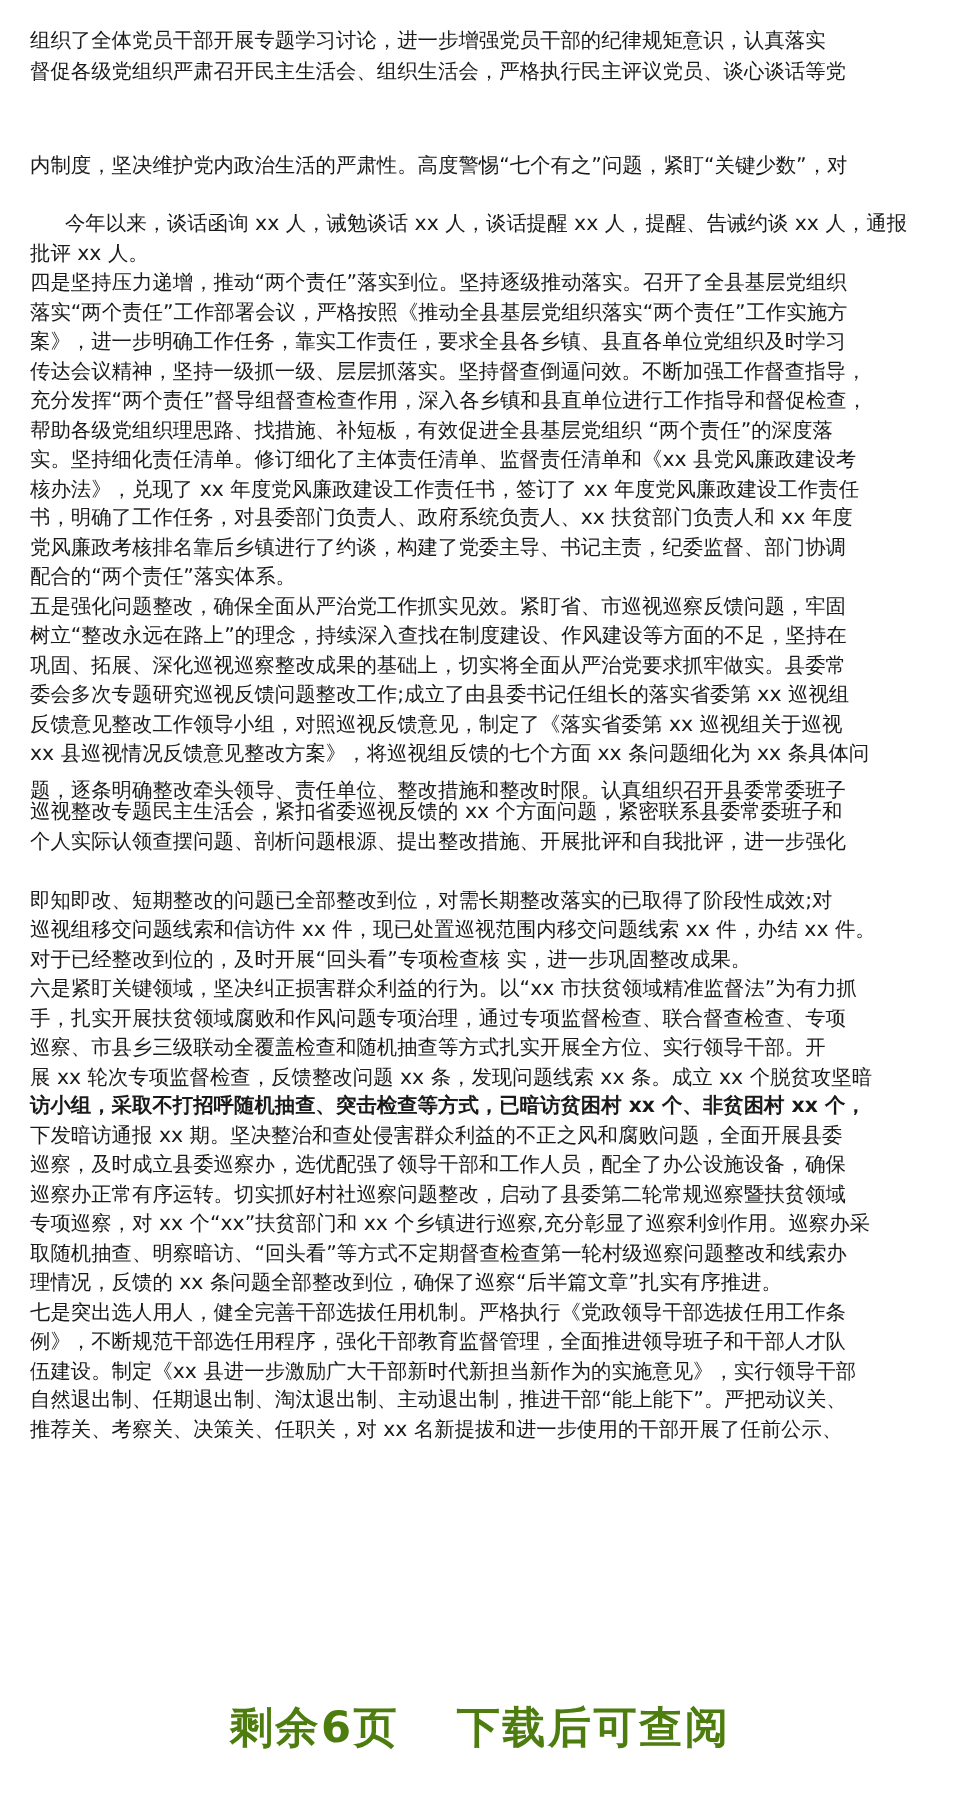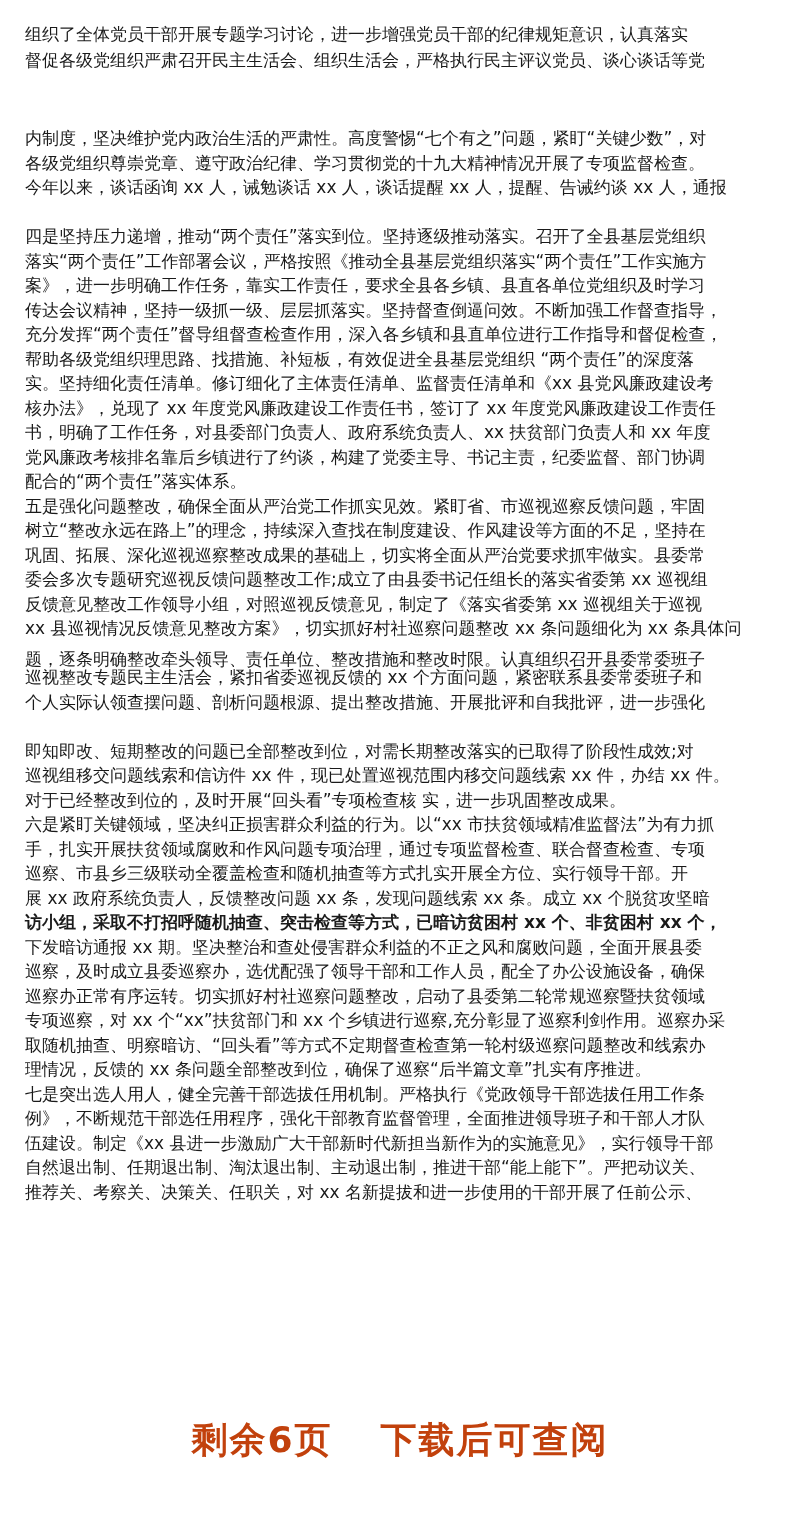--- a/index.html
+++ b/index.html
@@ -2,59 +2,59 @@
 <html><head>
 <meta charset="utf-8">
 <style>
   html, body { margin: 0; padding: 0; background: #ffffff; }
   body { width: 800px; height: 1517px; position: relative; overflow: hidden;
          font-family: "DejaVu Sans", "Liberation Sans", sans-serif; color: #1a1a1a; }
   .page { position: absolute; left: 0; top: 0; width: 800px; height: 1517px; }
   .line { position: absolute; left: 25px; width: 760px; white-space: nowrap;
           font-size: 17px; line-height: 24px; letter-spacing: 0px; overflow: visible; margin-top: 36px; }
   .banner { position: absolute; left: 0; width: 800px; top: 1416px; text-align: center;
-            font-size: 36px; font-weight: bold; color: #c2410c; letter-spacing: 2px; }
+            font-size: 36px; font-weight: bold; color: #4d7c0f; letter-spacing: 2px; }
   .banner .gap { display: inline-block; width: 48px; }
 </style>
 </head>
 <body>
 
 <div class="page" id="page">
     <div class="line" style="top: -14px;">组织了全体党员干部开展专题学习讨论，进一步增强党员干部的纪律规矩意识，认真落实</div>
     <div class="line" style="top: 12px;">督促各级党组织严肃召开民主生活会、组织生活会，严格执行民主评议党员、谈心谈话等党</div>
     <div class="line" style="top: 90px;">内制度，坚决维护党内政治生活的严肃性。高度警惕“七个有之”问题，紧盯“关键少数”，对</div>
-    <div class="line" style="top: 114.5px;">各级党组织尊崇党章、遵守政治纪律、学习贯彻党的十九大精神情况开展了专项监督检查。</div>
-    <div class="line" style="top: 139px;">今年以来，谈话函询 xx 人，诫勉谈话 xx 人，谈话提醒 xx 人，提醒、告诫约谈 xx 人，通报</div>
+    <div class="line" style="top: 139px; text-align: center;">今年以来，谈话函询 xx 人，诫勉谈话 xx 人，谈话提醒 xx 人，提醒、告诫约谈 xx 人，通报</div>
+    <div class="line" style="top: 163.5px;">批评 xx 人。</div>
     <div class="line" style="top: 188px;">四是坚持压力递增，推动“两个责任”落实到位。坚持逐级推动落实。召开了全县基层党组织</div>
     <div class="line" style="top: 212.5px;">落实“两个责任”工作部署会议，严格按照《推动全县基层党组织落实“两个责任”工作实施方</div>
     <div class="line" style="top: 237px;">案》，进一步明确工作任务，靠实工作责任，要求全县各乡镇、县直各单位党组织及时学习</div>
     <div class="line" style="top: 261.5px;">传达会议精神，坚持一级抓一级、层层抓落实。坚持督查倒逼问效。不断加强工作督查指导，</div>
     <div class="line" style="top: 286px;">充分发挥“两个责任”督导组督查检查作用，深入各乡镇和县直单位进行工作指导和督促检查，</div>
     <div class="line" style="top: 310.5px;">帮助各级党组织理思路、找措施、补短板，有效促进全县基层党组织 “两个责任”的深度落</div>
     <div class="line" style="top: 335px;">实。坚持细化责任清单。修订细化了主体责任清单、监督责任清单和《xx 县党风廉政建设考</div>
     <div class="line" style="top: 359.5px;">核办法》，兑现了 xx 年度党风廉政建设工作责任书，签订了 xx 年度党风廉政建设工作责任</div>
     <div class="line" style="top: 384px;">书，明确了工作任务，对县委部门负责人、政府系统负责人、xx 扶贫部门负责人和 xx 年度</div>
     <div class="line" style="top: 408.5px;">党风廉政考核排名靠后乡镇进行了约谈，构建了党委主导、书记主责，纪委监督、部门协调</div>
     <div class="line" style="top: 433px;">配合的“两个责任”落实体系。</div>
     <div class="line" style="top: 457.5px;">五是强化问题整改，确保全面从严治党工作抓实见效。紧盯省、市巡视巡察反馈问题，牢固</div>
     <div class="line" style="top: 482px;">树立“整改永远在路上”的理念，持续深入查找在制度建设、作风建设等方面的不足，坚持在</div>
     <div class="line" style="top: 506.5px;">巩固、拓展、深化巡视巡察整改成果的基础上，切实将全面从严治党要求抓牢做实。县委常</div>
     <div class="line" style="top: 531px;">委会多次专题研究巡视反馈问题整改工作;成立了由县委书记任组长的落实省委第 xx 巡视组</div>
     <div class="line" style="top: 555.5px;">反馈意见整改工作领导小组，对照巡视反馈意见，制定了《落实省委第 xx 巡视组关于巡视</div>
-    <div class="line" style="top: 580px;">xx 县巡视情况反馈意见整改方案》，切实抓好村社巡察问题整改 xx 条问题细化为 xx 条具体问</div>
+    <div class="line" style="top: 580px;">xx 县巡视情况反馈意见整改方案》，将巡视组反馈的七个方面 xx 条问题细化为 xx 条具体问</div>
     <div class="line" style="top: 611px;">题，逐条明确整改牵头领导、责任单位、整改措施和整改时限。认真组织召开县委常委班子</div>
     <div class="line" style="top: 629px;">巡视整改专题民主生活会，紧扣省委巡视反馈的 xx 个方面问题，紧密联系县委常委班子和</div>
     <div class="line" style="top: 653.5px;">个人实际认领查摆问题、剖析问题根源、提出整改措施、开展批评和自我批评，进一步强化</div>
     <div class="line" style="top: 702.5px;">即知即改、短期整改的问题已全部整改到位，对需长期整改落实的已取得了阶段性成效;对</div>
     <div class="line" style="top: 727px;">巡视组移交问题线索和信访件 xx 件，现已处置巡视范围内移交问题线索 xx 件，办结 xx 件。</div>
     <div class="line" style="top: 751.5px;">对于已经整改到位的，及时开展“回头看”专项检查核 实，进一步巩固整改成果。</div>
     <div class="line" style="top: 776px;">六是紧盯关键领域，坚决纠正损害群众利益的行为。以“xx 市扶贫领域精准监督法”为有力抓</div>
     <div class="line" style="top: 800.5px;">手，扎实开展扶贫领域腐败和作风问题专项治理，通过专项监督检查、联合督查检查、专项</div>
     <div class="line" style="top: 825px;">巡察、市县乡三级联动全覆盖检查和随机抽查等方式扎实开展全方位、实行领导干部。开</div>
-    <div class="line" style="top: 849.5px;">展 xx 政府系统负责人，反馈整改问题 xx 条，发现问题线索 xx 条。成立 xx 个脱贫攻坚暗</div>
+    <div class="line" style="top: 849.5px;">展 xx 轮次专项监督检查，反馈整改问题 xx 条，发现问题线索 xx 条。成立 xx 个脱贫攻坚暗</div>
     <div class="line" style="top: 874px; font-weight: bold;">访小组，采取不打招呼随机抽查、突击检查等方式，已暗访贫困村 xx 个、非贫困村 xx 个，</div>
     <div class="line" style="top: 898.5px;">下发暗访通报 xx 期。坚决整治和查处侵害群众利益的不正之风和腐败问题，全面开展县委</div>
     <div class="line" style="top: 923px;">巡察，及时成立县委巡察办，选优配强了领导干部和工作人员，配全了办公设施设备，确保</div>
     <div class="line" style="top: 947.5px;">巡察办正常有序运转。切实抓好村社巡察问题整改，启动了县委第二轮常规巡察暨扶贫领域</div>
     <div class="line" style="top: 972px;">专项巡察，对 xx 个“xx”扶贫部门和 xx 个乡镇进行巡察,充分彰显了巡察利剑作用。巡察办采</div>
     <div class="line" style="top: 996.5px;">取随机抽查、明察暗访、“回头看”等方式不定期督查检查第一轮村级巡察问题整改和线索办</div>
     <div class="line" style="top: 1021px;">理情况，反馈的 xx 条问题全部整改到位，确保了巡察“后半篇文章”扎实有序推进。</div>
     <div class="line" style="top: 1045.5px;">七是突出选人用人，健全完善干部选拔任用机制。严格执行《党政领导干部选拔任用工作条</div>
     <div class="line" style="top: 1070px;">例》，不断规范干部选任用程序，强化干部教育监督管理，全面推进领导班子和干部人才队</div>
     <div class="line" style="top: 1094.5px;">伍建设。制定《xx 县进一步激励广大干部新时代新担当新作为的实施意见》，实行领导干部</div>

